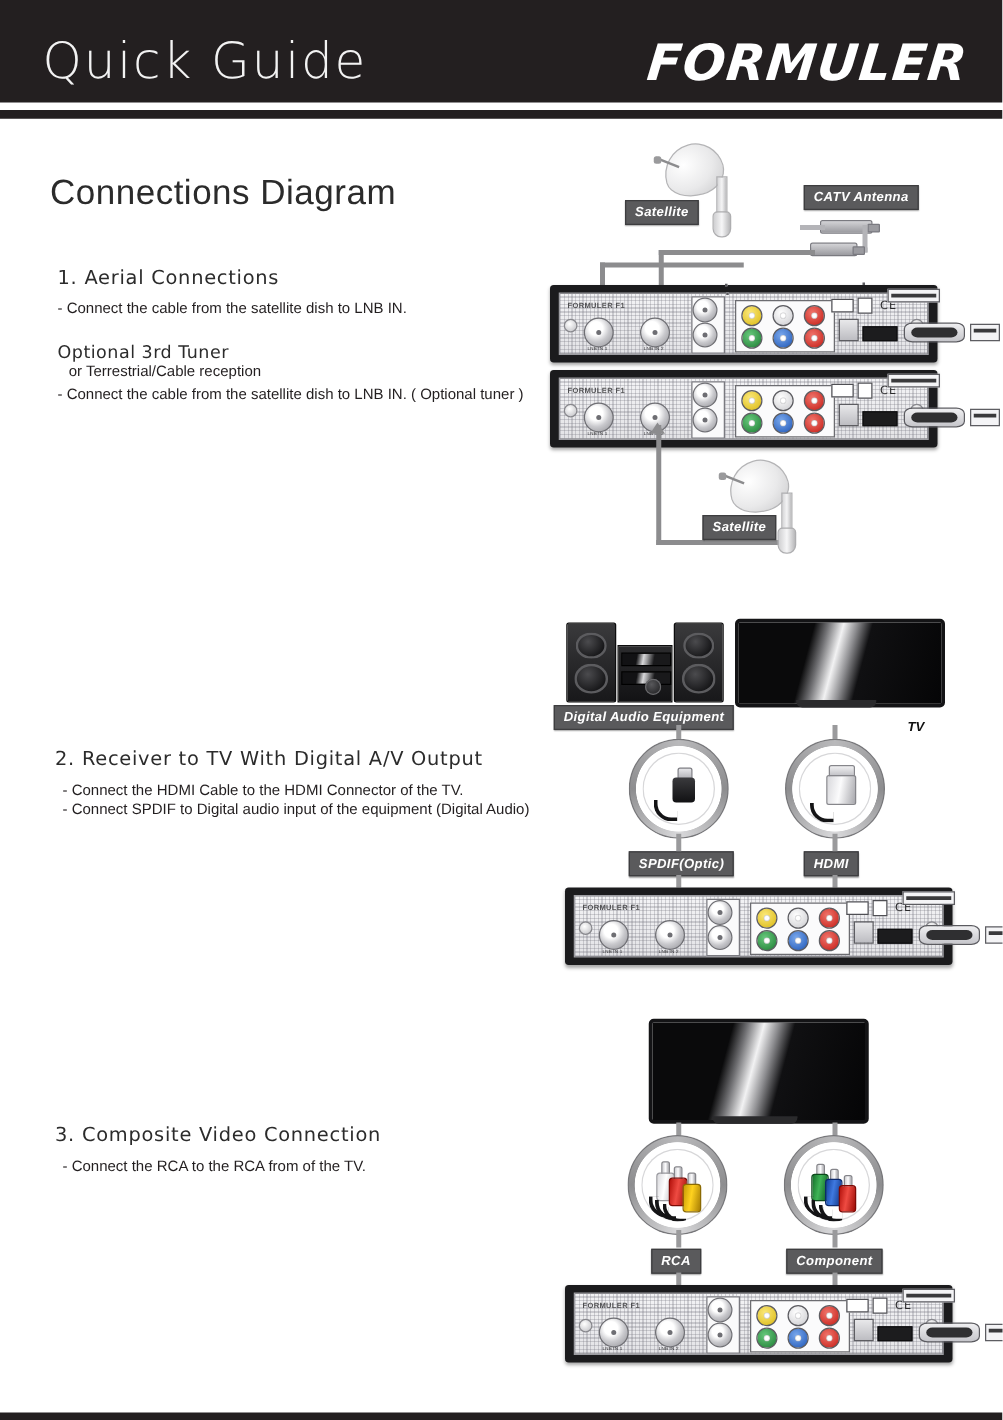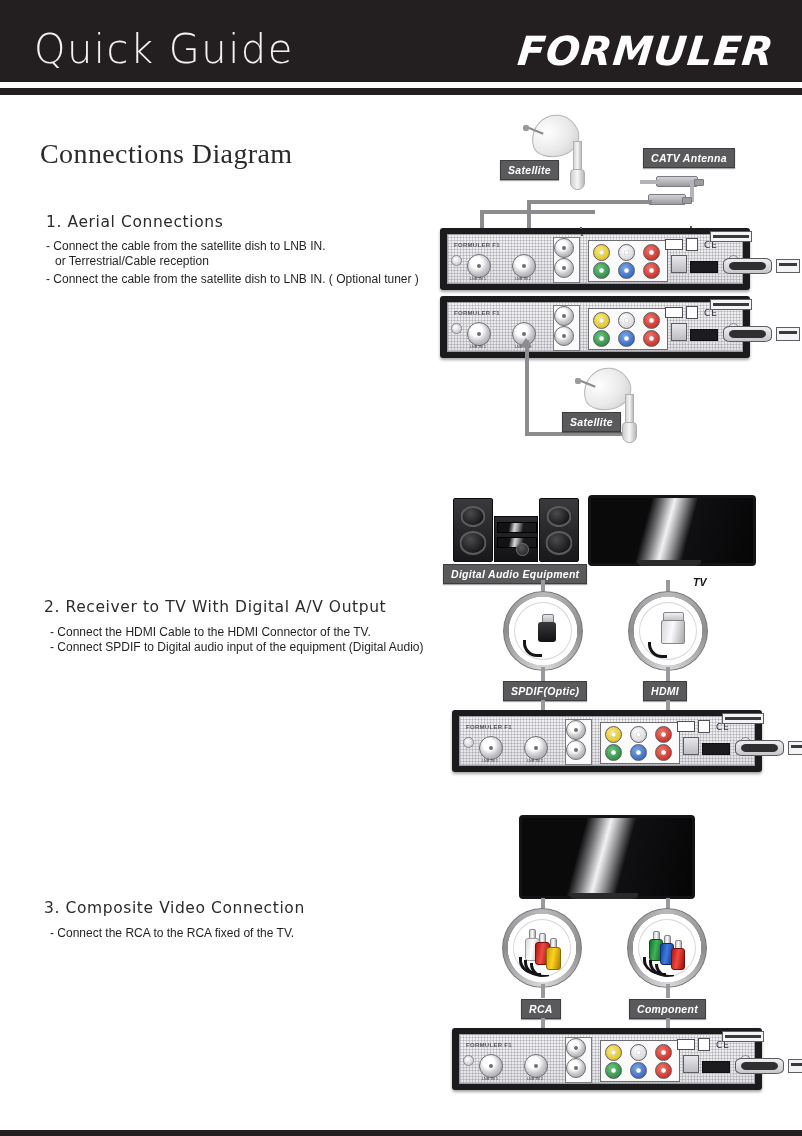--- a/index.html
+++ b/index.html
@@ -29,21 +29,21 @@
   #header-rule{
     position:absolute;left:0;top:88px;width:802px;height:7px;background:#231f20;
   }
   #footer-rule{
     position:absolute;left:0;bottom:0;width:802px;height:6px;background:#231f20;
   }
   
   #page-title{
     position:absolute;left:40px;top:138px;
     font-size:28px;font-weight:400;letter-spacing:.4px;color:#2b2b2b;
-    font-family:Liberation Serif, serif;white-space:nowrap;
+    font-family:Liberation Sans, sans-serif;white-space:nowrap;
   }
   
   .section-head{
     font-size:15.5px;color:#2b2b2b;letter-spacing:.6px;
     font-family:"DejaVu Sans",sans-serif;white-space:nowrap;
   }
   .sub-head{
     font-size:14px;color:#2b2b2b;letter-spacing:.4px;
     font-family:"DejaVu Sans",sans-serif;white-space:nowrap;
   }
@@ -288,36 +288,37 @@
   <div id="brand-logo">FORMULER</div>
 </div>
 <div id="header-rule"></div>
 <div id="footer-rule"></div>
 
 <div id="page-title">Connections Diagram</div>
 
 <div id="sec1">
   <div class="section-head">1. Aerial Connections</div>
   <div class="bullet b1">- Connect the cable from the satellite dish to LNB IN.</div>
+  <div class="sub-head">Optional 3rd Tuner</div>
   <div class="bullet" style="padding-left:9px">or Terrestrial/Cable reception</div>
   <div class="bullet b4">- Connect the cable from the satellite dish to LNB IN. ( Optional tuner )</div>
 </div>
 
 <div id="sec2">
   <div class="section-head">2. Receiver to TV With Digital A/V Output</div>
   <div class="bullets">
     <div class="bullet" style="padding-left:6px">- Connect the HDMI Cable to the HDMI Connector of the TV.</div>
     <div class="bullet" style="padding-left:6px">- Connect SPDIF to Digital audio input of the equipment (Digital Audio)</div>
   </div>
 </div>
 
 <div id="sec3">
   <div class="section-head">3. Composite Video Connection</div>
   <div class="bullets">
-    <div class="bullet" style="padding-left:6px">- Connect the RCA to the RCA fixed of the TV.</div>
+    <div class="bullet" style="padding-left:6px">- Connect the RCA to the RCA from of the TV.</div>
   </div>
 </div>
 
 <div>
 
   <div class="dish" style="left:523px;top:115px;width:64px;height:78px;">
     <div class="face"></div>
       <div class="arm"></div>
       <div class="feed"></div>
     <div class="mast"></div>
@@ -440,21 +441,21 @@
       <div class="cone" style="top:7px;width:25px;height:21px;"></div>
       <div class="cone" style="top:32px;width:27px;height:24px;"></div>
     </div>
   </div>
   <div class="badge" style="left:443px;top:564px;">Digital Audio Equipment</div>
 
   <div class="tv" style="left:588px;top:495px;width:162px;height:65px;">
     <div class="screen"></div>
       <div class="bezelfoot"></div>
   </div>
-  <div class="plain-label" style="left:693px;top:576px;text-align:center;">TV</div>
+  <div class="plain-label" style="left:726px;top:576px;text-align:center;">TV</div>
 
   <div class="wire v" style="left:541px;top:580px;height:16px;background:#9a9a9c;"></div>
   <div class="ring" style="left:503px;top:591px;width:80px;height:80px;">
     <div class="inner">
       <div class="plug-opt" style="left:20px;top:12px;width:26px;height:28px;">
         <div style="position:absolute;left:8px;top:0;width:10px;height:9px;background:linear-gradient(180deg,#e6e6e9,#a9a9ae);border:1px solid #7a7a80;border-radius:2px;"></div>
         <div style="position:absolute;left:4px;top:8px;width:18px;height:20px;background:linear-gradient(180deg,#3a3a3d,#111113);border-radius:3px;"></div>
       </div>
       <div class="cable-tail" style="left:9px;top:38px;width:16px;height:14px;"></div>
     </div>

